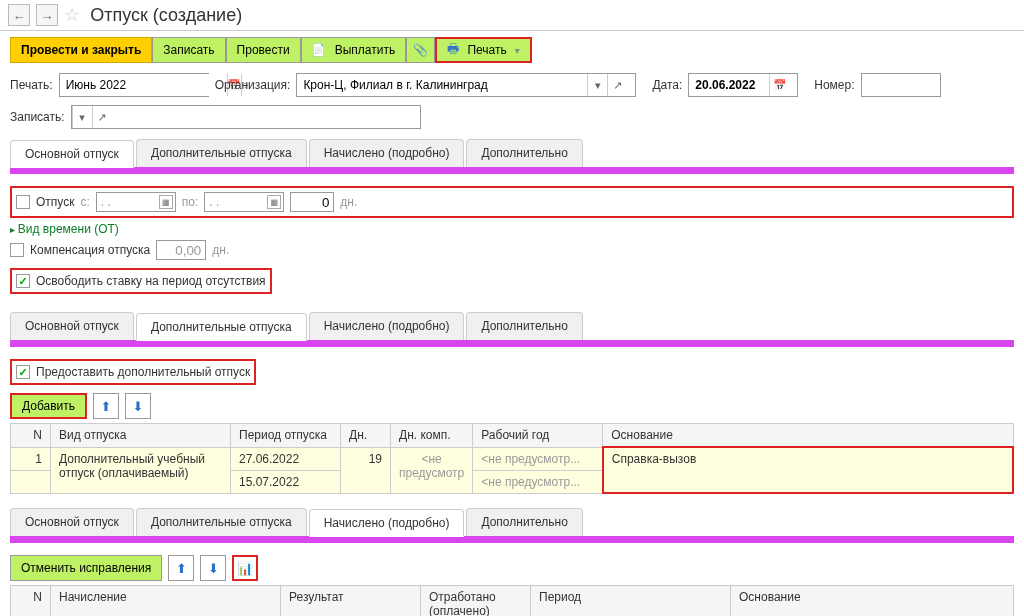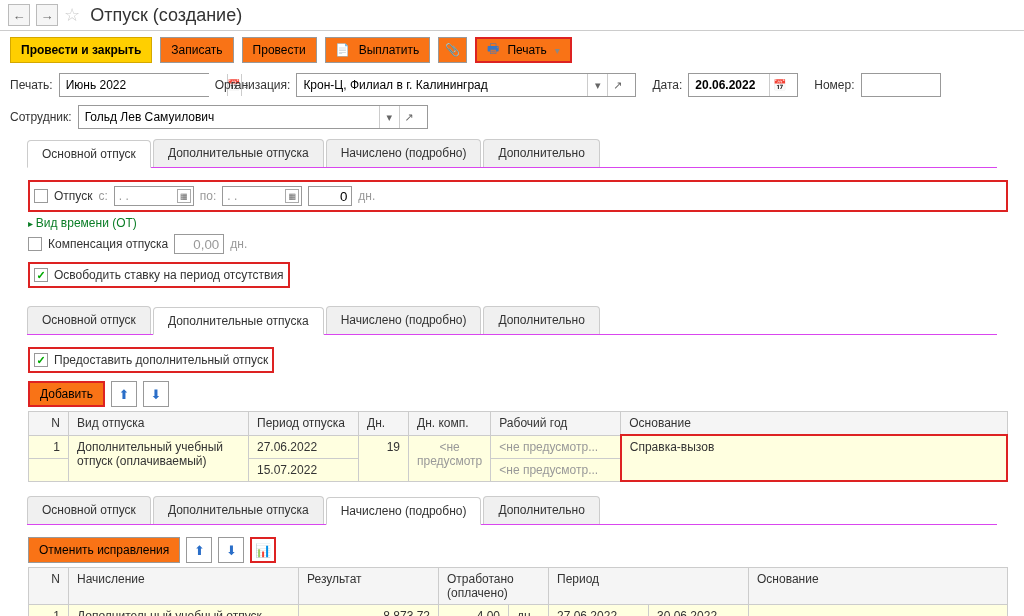--- a/index.html
+++ b/index.html
@@ -1,35 +1,35 @@
 <!DOCTYPE html>
 <html><head>
 <meta charset="utf-8">
 <style>
 * { box-sizing: border-box; margin: 0; padding: 0; }
 body { font-family: Arial, sans-serif; font-size: 12px; background: #fff; color: #333; width: 1024px; }
 .titlebar { display: flex; align-items: center; padding: 4px 8px; gap: 6px; border-bottom: 1px solid #ccc; }
 .nav-btn { width: 22px; height: 22px; border: 1px solid #bbb; background: #f5f5f5; display: flex; align-items: center; justify-content: center; cursor: pointer; font-size: 13px; color: #666; }
 .star { color: #ccc; font-size: 18px; cursor: pointer; }
 .title { font-size: 18px; color: #333; margin-left: 4px; }
-.toolbar { display: flex; padding: 6px 10px; gap: 8px; flex-wrap: wrap; }
-.btn { border: 1px solid #999; background: #f97316; padding: 4px 10px; cursor: pointer; font-size: 12px; display: inline-flex; align-items: center; gap: 4px; height: 26px; }
+.toolbar { display: flex; padding: 6px 10px; gap: 0; flex-wrap: wrap; }
+.btn { border: 1px solid #999; background: #bef264; padding: 4px 10px; cursor: pointer; font-size: 12px; display: inline-flex; align-items: center; gap: 4px; height: 26px; }
 .btn-yellow { background: #ffcf00; border-color: #d4a800; font-weight: bold; }
 .btn-dropdown::after { content: "▾"; margin-left: 4px; color: #888; font-size: 10px; }
 .attach-btn { padding: 4px 6px; }
 .highlight-red { border: 2px solid #d22 !important; }
 .form-row { display: flex; align-items: center; padding: 4px 10px; gap: 6px; }
 .label { color: #333; white-space: nowrap; }
 .input-combo { display: flex; border: 1px solid #999; background: #fff; height: 24px; }
 .input-combo input { border: none; padding: 2px 6px; font-size: 12px; outline: none; }
 .input-combo .addon { border-left: 1px solid #ccc; width: 20px; display: flex; align-items: center; justify-content: center; color: #666; cursor: pointer; font-size: 11px; }
-.tabs { display: flex; border-bottom: 1px solid #d946ef; margin: 6px 27px 0; }
+.tabs { display: flex; border-bottom: 7px solid #d946ef; margin: 6px 10px 0; }
 .tab { padding: 6px 14px; border: 1px solid #ccc; border-bottom: none; background: #f0f0f0; margin-right: 2px; cursor: pointer; border-radius: 4px 4px 0 0; }
 .tab.active { background: #fff; border-bottom: 1px solid #fff; position: relative; top: 1px; }
-.tab-content { padding: 8px 16px; margin-left: 12px; }
+.tab-content { padding: 8px 10px; }
 .row-inline { display: flex; align-items: center; gap: 6px; margin: 4px 0; flex-wrap: wrap; }
 .checkbox { width: 14px; height: 14px; border: 1px solid #999; display: inline-flex; align-items: center; justify-content: center; cursor: pointer; }
 .checkbox.checked::after { content: "✓"; color: #0a0; font-size: 11px; font-weight: bold; }
 .date-input { border: 1px solid #999; padding: 2px 4px; width: 80px; height: 20px; position: relative; }
 .date-input .cal { position: absolute; right: 2px; top: 2px; width: 14px; height: 14px; border: 1px solid #aaa; font-size: 8px; display: flex; align-items: center; justify-content: center; color: #666; }
 .num-input { border: 1px solid #999; padding: 2px 4px; width: 44px; text-align: right; height: 20px; }
 .link-green { color: #0a7d26; text-decoration: underline dotted; cursor: pointer; }
 .link-green2 { color: #0a7d26; cursor: pointer; }
 .link-green2::before { content: "▸ "; font-size: 10px; }
 .small-btn { width: 26px; height: 26px; border: 1px solid #999; background: #fff; display: inline-flex; align-items: center; justify-content: center; cursor: pointer; font-size: 13px; }
@@ -86,23 +86,22 @@
     <input style="width: 80px; font-weight: bold;" value="20.06.2022">
     <span class="addon">📅</span>
   </div>
   <span class="label" style="margin-left:10px">Номер:</span>
   <div class="input-combo" style="width:80px">
       <input style="width: 78px;">
     </div>
 </div>
 
 <div class="form-row">
-  <span class="label">Сотрудник:</span>
+  <span class="label">Записать:</span>
   <div class="input-combo" style="width:350px">
-    <input style="width: 300px;" value="Гольд Лев Самуилович">
     <span class="addon">▾</span>
     <span class="addon">↗</span>
   </div>
 </div>
 
 <div class="tabs">
   <div class="tab active">Основной отпуск</div>
   <div class="tab">Дополнительные отпуска</div>
   <div class="tab">Начислено (подробно)</div>
   <div class="tab">Дополнительно</div>

